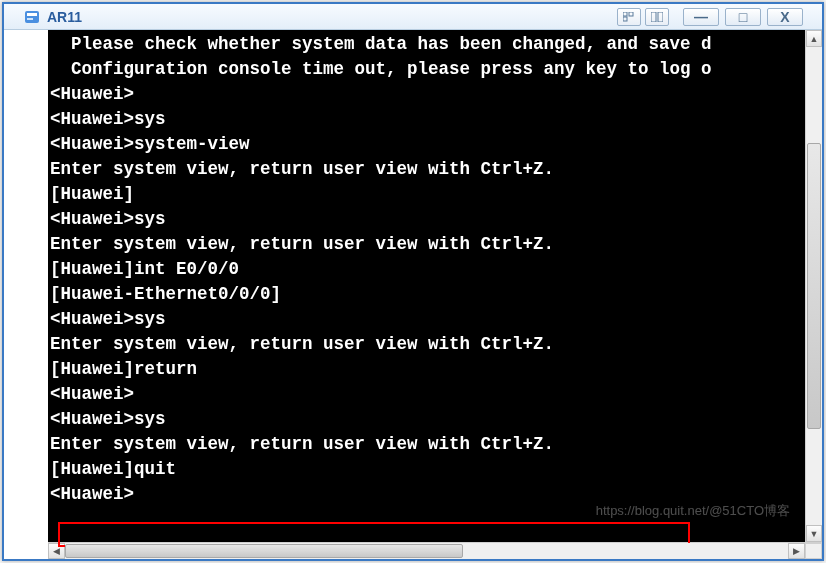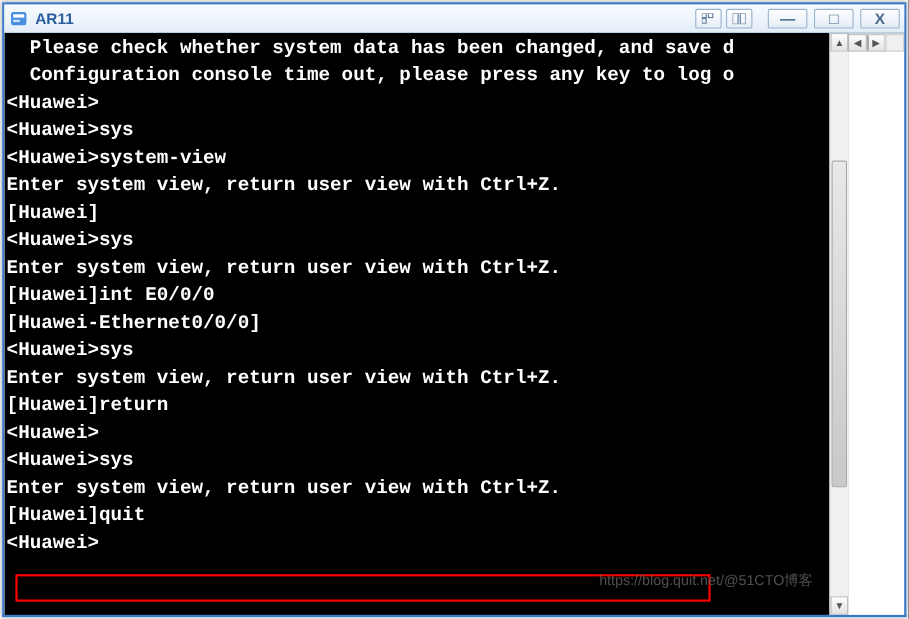--- a/index.html
+++ b/index.html
@@ -22,21 +22,21 @@
       flex-direction: column;
       box-shadow: 0 0 4px rgba(0,0,0,0.3);
     }
     .titlebar {
       height: 28px;
       background: linear-gradient(#f7fbff, #e4eef9);
       border-top: 2px solid #3a79c4;
       border-bottom: 1px solid #b8cde0;
       display: flex;
       align-items: center;
-      padding: 0 4px;
+      padding: 0 19px;
     }
     .titlebar-icon {
       width: 18px;
       height: 18px;
       margin-right: 6px;
       display: flex;
       align-items: center;
       justify-content: center;
     }
     .titlebar-icon svg { width: 18px; height: 18px; }
@@ -75,22 +75,23 @@
       display: flex;
       align-items: center;
       justify-content: center;
       cursor: pointer;
       border-radius: 2px;
     }
     .win-btn + .win-btn { margin-left: 6px; }
     .content-area {
       flex: 1;
       display: flex;
-      flex-direction: row;
+      flex-direction: column;
       overflow: hidden;
+      padding-left: 44px;
     }
     .terminal-wrap {
       flex: 1;
       background: #000;
       position: relative;
       display: flex;
     }
     .terminal {
       flex: 1;
       color: #fff;

